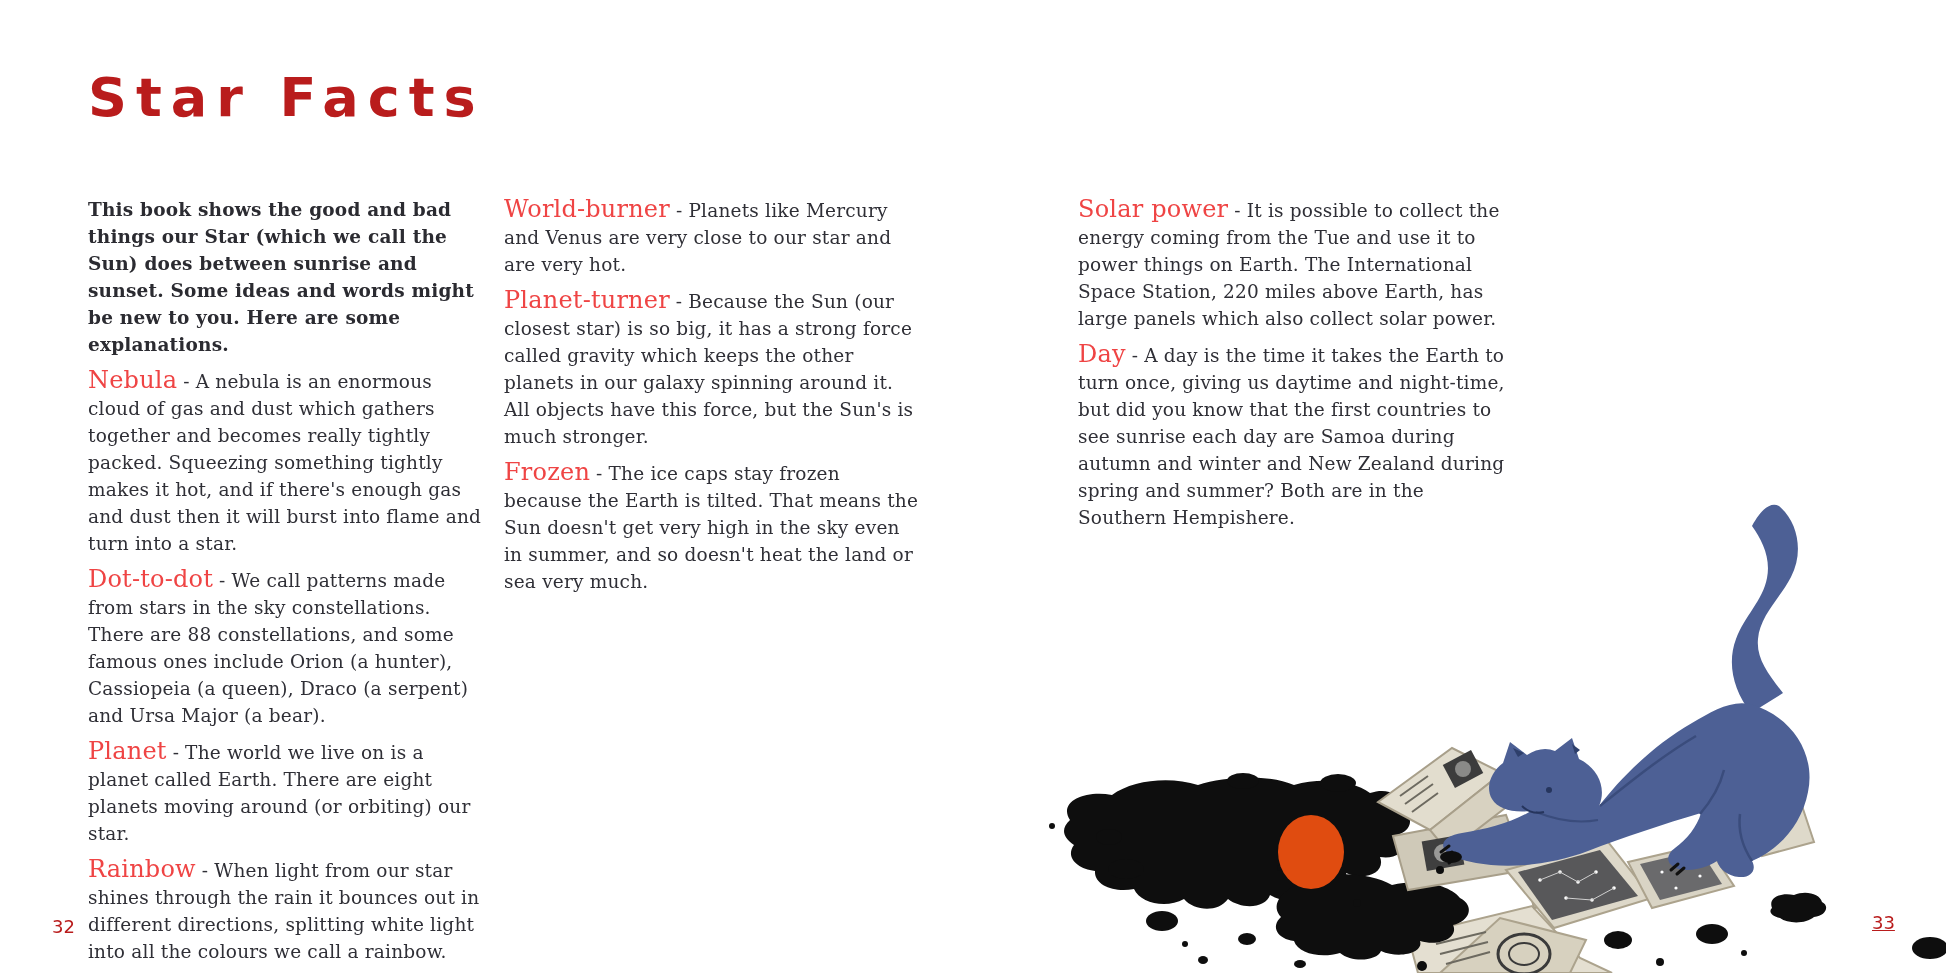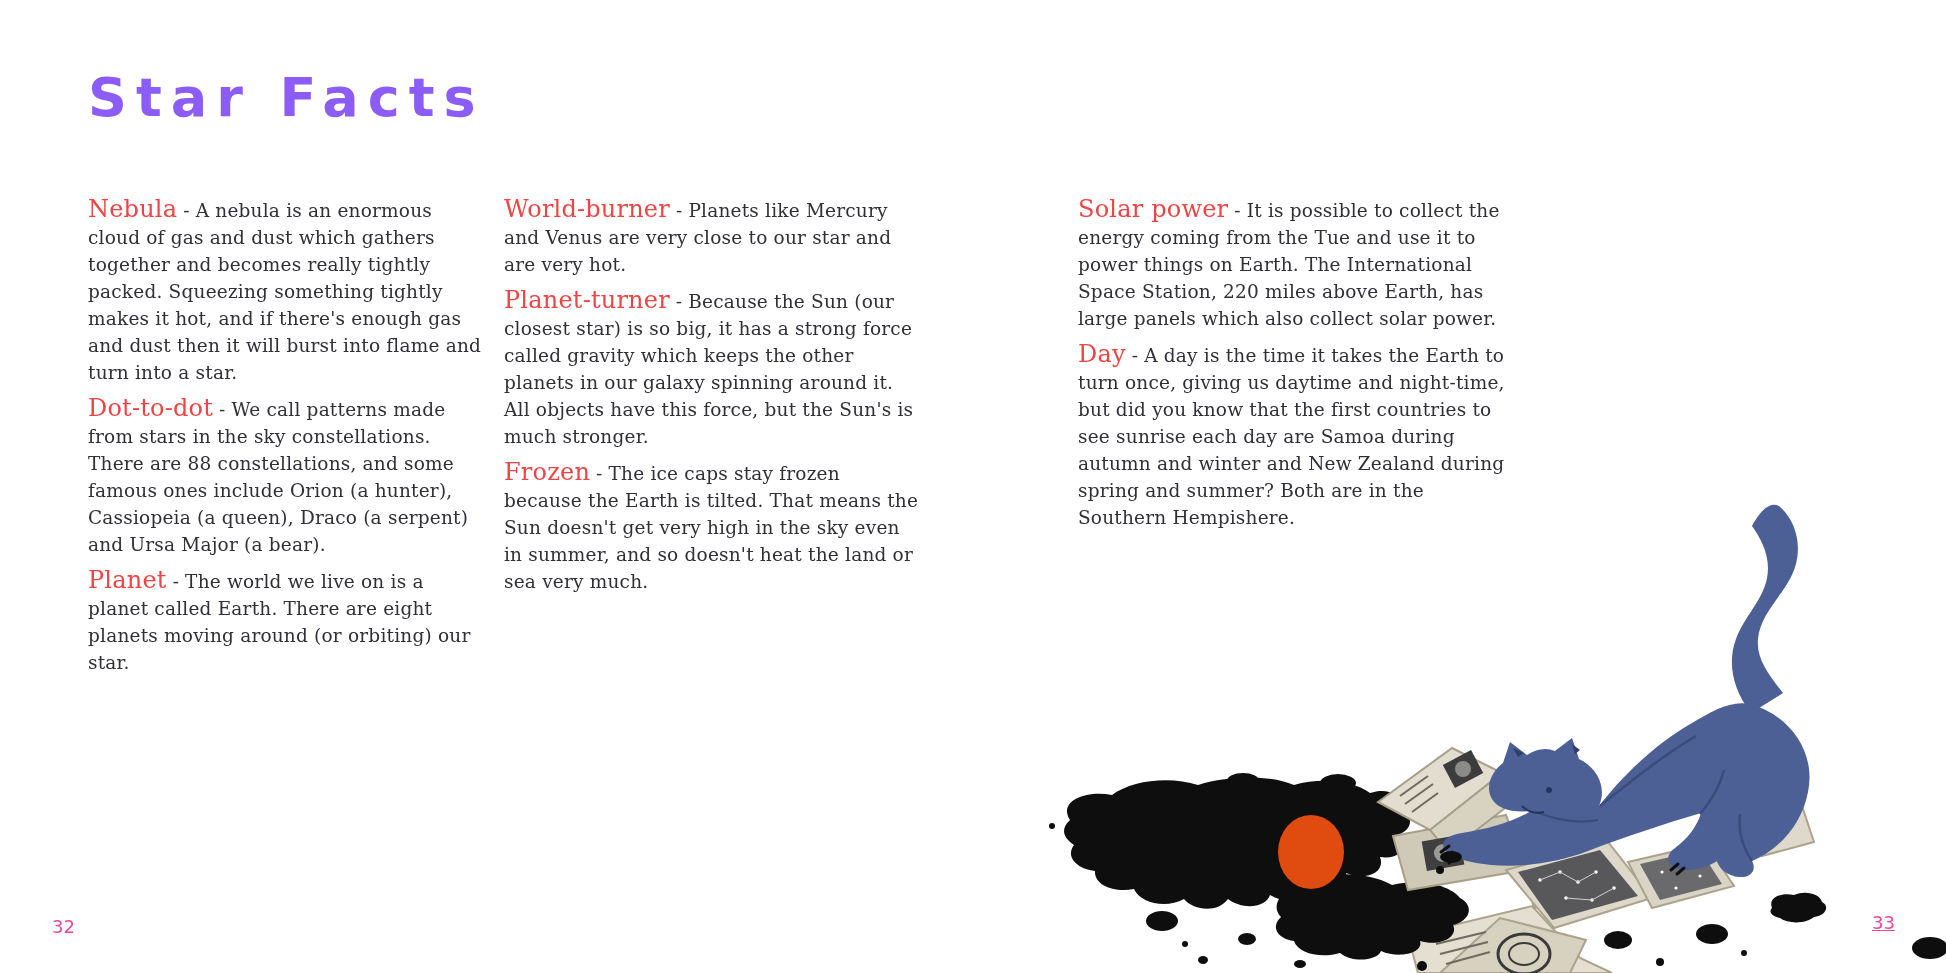--- a/index.html
+++ b/index.html
@@ -9,54 +9,56 @@
     background:#ffffff;
     font-family:"DejaVu Serif", serif;
     color:#2f2f36;
     overflow:hidden;
   }
   .page-title {
     position:absolute; left:88px; top:66px;
     font-family:"DejaVu Sans", sans-serif;
     font-size:54px; font-weight:700;
     letter-spacing:9px;
-    color:#8b5cf6;
+    color:#b91c1c;
     white-space:nowrap;
     text-align:right;
   }
   .col {
     position:absolute; top:196px;
     font-size:18.5px; line-height:27px;
     letter-spacing:0.2px;
   }
   .col-1 { left:88px;   width:400px; }
   .col-2 { left:504px;  width:415px; }
   .col-3 { left:1078px; width:432px; }
   .intro { font-weight:700; margin-bottom:9px; color:#2b2b31; }
   .entry { margin-bottom:9px; }
   .term  { color:#ef4444; font-size:24px; line-height:27px; }
   .dash  { margin:0 6px; color:#2f2f36; }
   .pageno {
     position:absolute;
     font-family:"DejaVu Sans", sans-serif;
-    font-size:18px; color:#ec4899;
+    font-size:18px; color:#b91c1c;
   }
   .pageno-left  { left:52px;  top:916px; }
   .pageno-right { left:1872px; top:912px;text-decoration:underline; }
   .illustration { position:absolute; left:1040px; top:430px; width:906px; height:543px; }
 </style>
 </head>
 <body>
 
 <h1 class="page-title">Star Facts</h1>
 
 <div class="col col-1">
+  <p class="intro">This book shows the good and bad things our Star (which we call the Sun) does between sunrise and sunset. Some ideas and words might be new to you. Here are some explanations.</p>
   <p class="entry"><span class="term">Nebula</span><span class="dash">-</span><span>A nebula is an enormous cloud of gas and dust which gathers together and becomes really tightly packed. Squeezing something tightly makes it hot, and if there's enough gas and dust then it will burst into flame and turn into a star.</span></p>
   <p class="entry"><span class="term">Dot-to-dot</span><span class="dash">-</span><span>We call patterns made from stars in the sky constellations. There are 88 constellations, and some famous ones include Orion (a hunter), Cassiopeia (a queen), Draco (a serpent) and Ursa Major (a bear).</span></p>
   <p class="entry"><span class="term">Planet</span><span class="dash">-</span><span>The world we live on is a planet called Earth. There are eight planets moving around (or orbiting) our star.</span></p>
+  <p class="entry"><span class="term">Rainbow</span><span class="dash">-</span><span>When light from our star shines through the rain it bounces out in different directions, splitting white light into all the colours we call a rainbow.</span></p>
 </div>
 
 <div class="col col-2">
   <p class="entry"><span class="term">World-burner</span><span class="dash">-</span><span>Planets like Mercury and Venus are very close to our star and are very hot.</span></p>
   <p class="entry"><span class="term">Planet-turner</span><span class="dash">-</span><span>Because the Sun (our closest star) is so big, it has a strong force called gravity which keeps the other planets in our galaxy spinning around it. All objects have this force, but the Sun's is much stronger.</span></p>
   <p class="entry"><span class="term">Frozen</span><span class="dash">-</span><span>The ice caps stay frozen because the Earth is tilted. That means the Sun doesn't get very high in the sky even in summer, and so doesn't heat the land or sea very much.</span></p>
 </div>
 
 <div class="col col-3">
   <p class="entry"><span class="term">Solar power</span><span class="dash">-</span><span>It is possible to collect the energy coming from the Tue and use it to power things on Earth. The International Space Station, 220 miles above Earth, has large panels which also collect solar power.</span></p>

